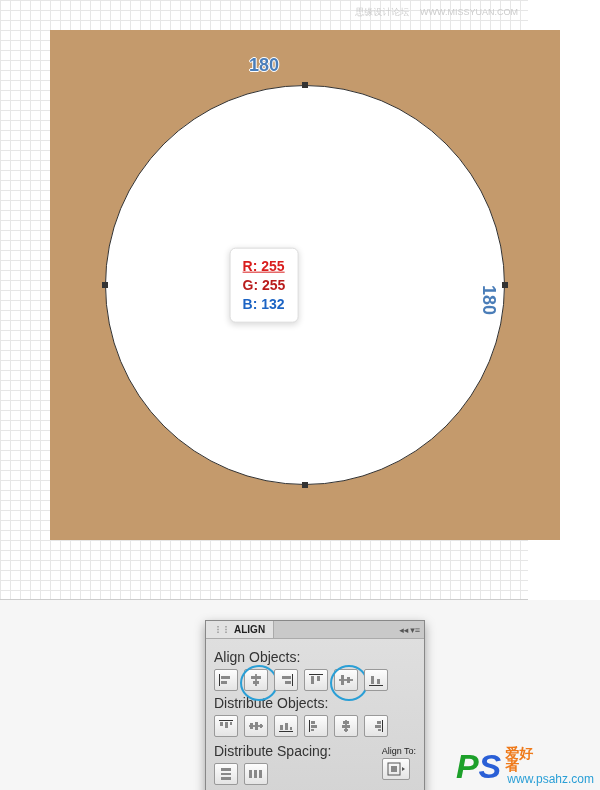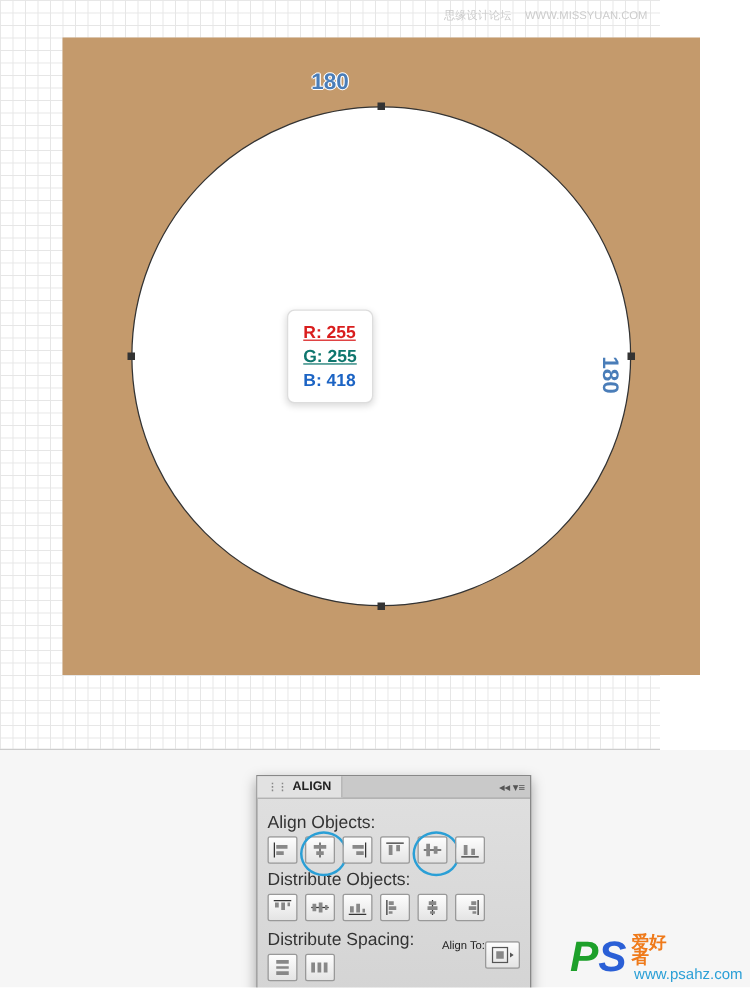--- a/index.html
+++ b/index.html
@@ -12,40 +12,40 @@
   .white-circle { position: absolute; left: 105px; top: 85px; width: 400px; height: 400px; border-radius: 50%; background: #fff; border: 1px solid #333; }
   .anchor { position: absolute; width: 6px; height: 6px; background: #333; transform: translate(-50%,-50%); }
   .a-top { left: 305px; top: 85px; }
   .a-right { left: 505px; top: 285px; }
   .a-bottom { left: 305px; top: 485px; }
   .a-left { left: 105px; top: 285px; }
   .dim-top { position: absolute; left: 50%; top: 55px; transform: translateX(-50%); font-weight: bold; font-size: 18px; color: #4a7db8; text-shadow: 0 1px 0 #fff, 0 -1px 0 #fff, 1px 0 0 #fff, -1px 0 0 #fff; }
   .dim-right { position: absolute; right: 25px; top: 50%; transform: translateY(-50%) rotate(90deg); font-weight: bold; font-size: 18px; color: #4a7db8; text-shadow: 0 1px 0 #fff, 0 -1px 0 #fff, 1px 0 0 #fff, -1px 0 0 #fff; }
   .rgb-box { position: absolute; left: 50%; top: 285px; transform: translate(-50%,-50%); background: #fff; border: 1px solid #ddd; border-radius: 6px; padding: 8px 12px; box-shadow: 0 2px 6px rgba(0,0,0,0.15); font-weight: bold; font-size: 14px; line-height: 1.35; }
   .rgb-r { color: #d91e1e; text-decoration: underline; }
-  .rgb-g { color: #0f766e; text-decoration: underline; }
+  .rgb-g { color: #b91c1c; }
   .rgb-b { color: #1c64c4; }
   .wm1 { position: absolute; top: 6px; right: 10px; font-size: 10px; color: #bbb; }
   .wm1 span { margin-left: 8px; color: #ccc; font-size: 9px; }
   .bottom-area { width: 600px; height: 190px; background: #f6f6f6; position: relative; }
   .align-panel { position: absolute; left: 205px; top: 20px; width: 220px; background: linear-gradient(#e0e0e0,#d4d4d4); border: 1px solid #888; box-shadow: 0 4px 10px rgba(0,0,0,0.35); font-size: 10px; color: #222; }
   .panel-tab-row { display:flex; align-items:center; border-bottom:1px solid #aaa; background:#c9c9c9; }
   .panel-tab { padding: 3px 8px; background:#e2e2e2; border-right:1px solid #aaa; font-weight:bold; font-size:10px; display:flex; align-items:center; gap:4px;}
   .panel-tab .grip { font-size:8px; color:#888; }
   .panel-ctrl { margin-left:auto; display:flex; gap:2px; padding:2px 4px; }
   .panel-ctrl span { font-size:9px; color:#555; cursor:pointer; }
   .panel-body { padding: 6px 8px 8px 8px; }
   .section-label { font-size: 14px; color: #333; margin-bottom: 4px; margin-top:4px;}
   .icon-row { display:flex; gap:6px; margin-bottom:2px; flex-wrap:nowrap;}
   .icon-btn { width:24px; height:22px; background: linear-gradient(#fdfdfd,#e4e4e4); border:1px solid #999; border-radius:2px; display:flex; align-items:center; justify-content:center; cursor:pointer; position:relative;}
   .icon-btn svg { width:16px; height:14px; }
   .circled { position:relative; }
   .circled::after { content:""; position:absolute; left:-5px; top:-5px; width:34px; height:32px; border:2px solid #2a9fd6; border-radius:50%; }
   .spacing-row { display:flex; align-items:center; gap:20px; justify-content:space-between;}
-  .align-to { display:flex; flex-direction:row; align-items:flex-start; font-size:9px;}
+  .align-to { display:flex; flex-direction:column; align-items:flex-start; font-size:9px;}
   .align-to-btn { width:28px; height:22px; background: linear-gradient(#fdfdfd,#e4e4e4); border:1px solid #999; border-radius:2px; display:flex; align-items:center; justify-content:center; margin-top:2px;}
   .wm2 { position:absolute; right:6px; bottom:4px; display:flex; align-items:flex-end; gap:4px; }
   .wm2 .ps { font-size:34px; font-weight:bold; font-style:italic; }
   .wm2 .ps .p { color:#1da02a; }
   .wm2 .ps .s { color:#2a5fd6; }
   .wm2 .cn { display:flex; flex-direction:column; font-size:14px; font-weight:bold; line-height:0.9; color:#ef7a1a; font-family: "SimHei","Microsoft YaHei",sans-serif;}
   .wm2 .url { font-size:12px; color:#2a9fd6; margin-left:2px;}
 </style>
 </head>
 <body>
@@ -59,21 +59,21 @@
   <div class="white-circle"></div>
   <div class="anchor a-top"></div>
   <div class="anchor a-right"></div>
   <div class="anchor a-bottom"></div>
   <div class="anchor a-left"></div>
   <div class="dim-top">180</div>
   <div class="dim-right">180</div>
   <div class="rgb-box">
     <div class="rgb-r">R: 255</div>
     <div class="rgb-g">G: 255</div>
-    <div class="rgb-b">B: 418</div>
+    <div class="rgb-b">B: 132</div>
   </div>
 </div>
 
 <div class="bottom-area">
   <div class="align-panel">
     <div class="panel-tab-row">
       <div class="panel-tab">
         <span class="grip">⋮⋮</span>
         <span>ALIGN</span>
       </div>

